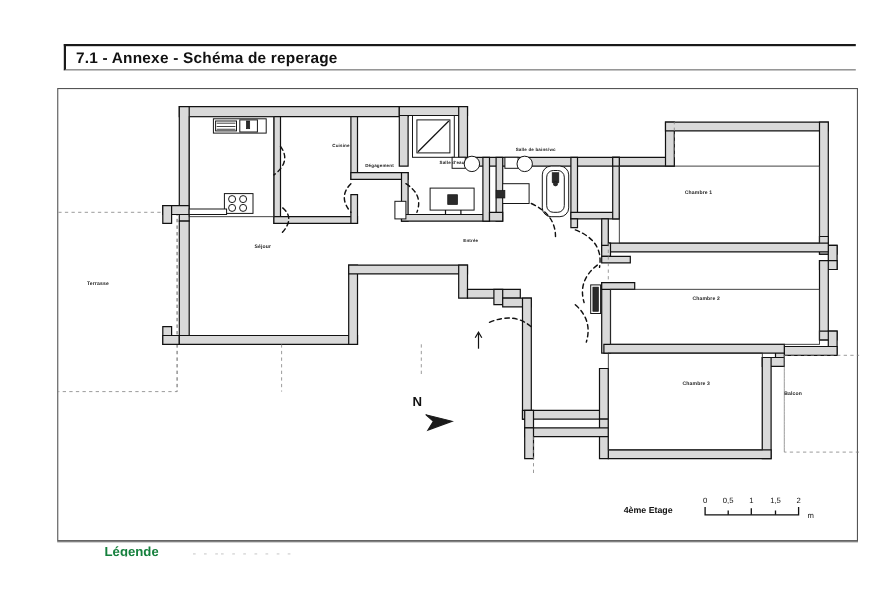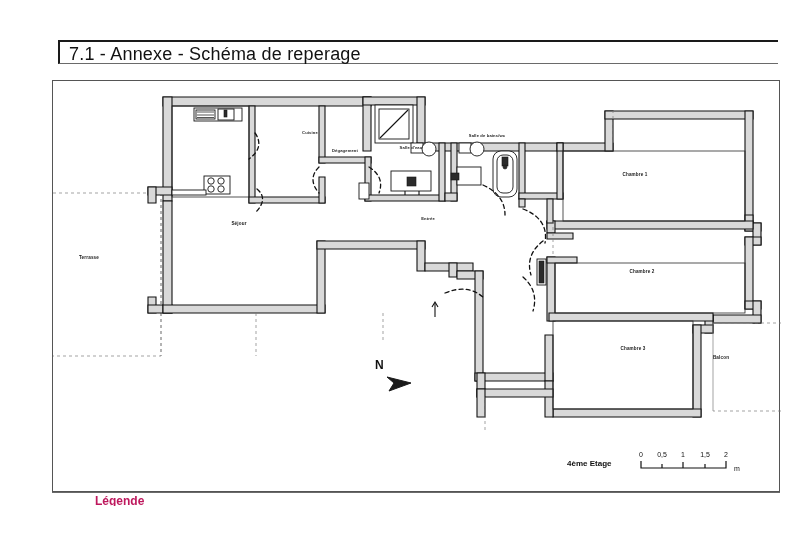--- a/index.html
+++ b/index.html
@@ -24,22 +24,22 @@
     height: 24px;
     border-top: 2px solid #1a1a1a;
     border-bottom: 1px solid #6a6a6a;
     border-left: 2px solid #1a1a1a;
     box-sizing: border-box;
   }
   #title-text {
     position: absolute;
     left: 9px;
     top: 2px;
-    font-size: 18px;
-    font-weight: normal;
+    font-size: 14px;
+    font-weight: bold;
     color: #111111;
     letter-spacing: 0.2px;
     white-space: nowrap;
   }
 
   
   #plan-frame {
     position: absolute;
     left: 52px;
     top: 80px;
@@ -58,21 +58,21 @@
     width: 728px;
     height: 0;
     border-top: 1px solid #6a6a6a;
   }
   #legend-label {
     position: absolute;
     left: 95px;
     top: 494px;
     font-size: 12px;
     font-weight: bold;
-    color: #be185d;
+    color: #15803d;
     
     height: 12px;
     overflow: hidden;
     line-height: 15px;
   }
   #legend-smudge {
     position: absolute;
     left: 175px;
     top: 498px;
     width: 240px;

